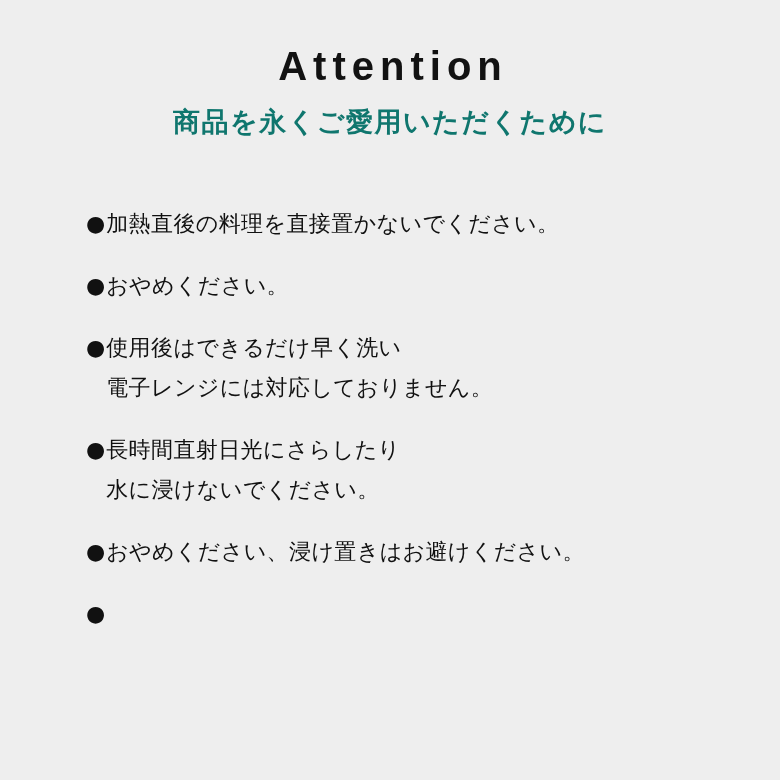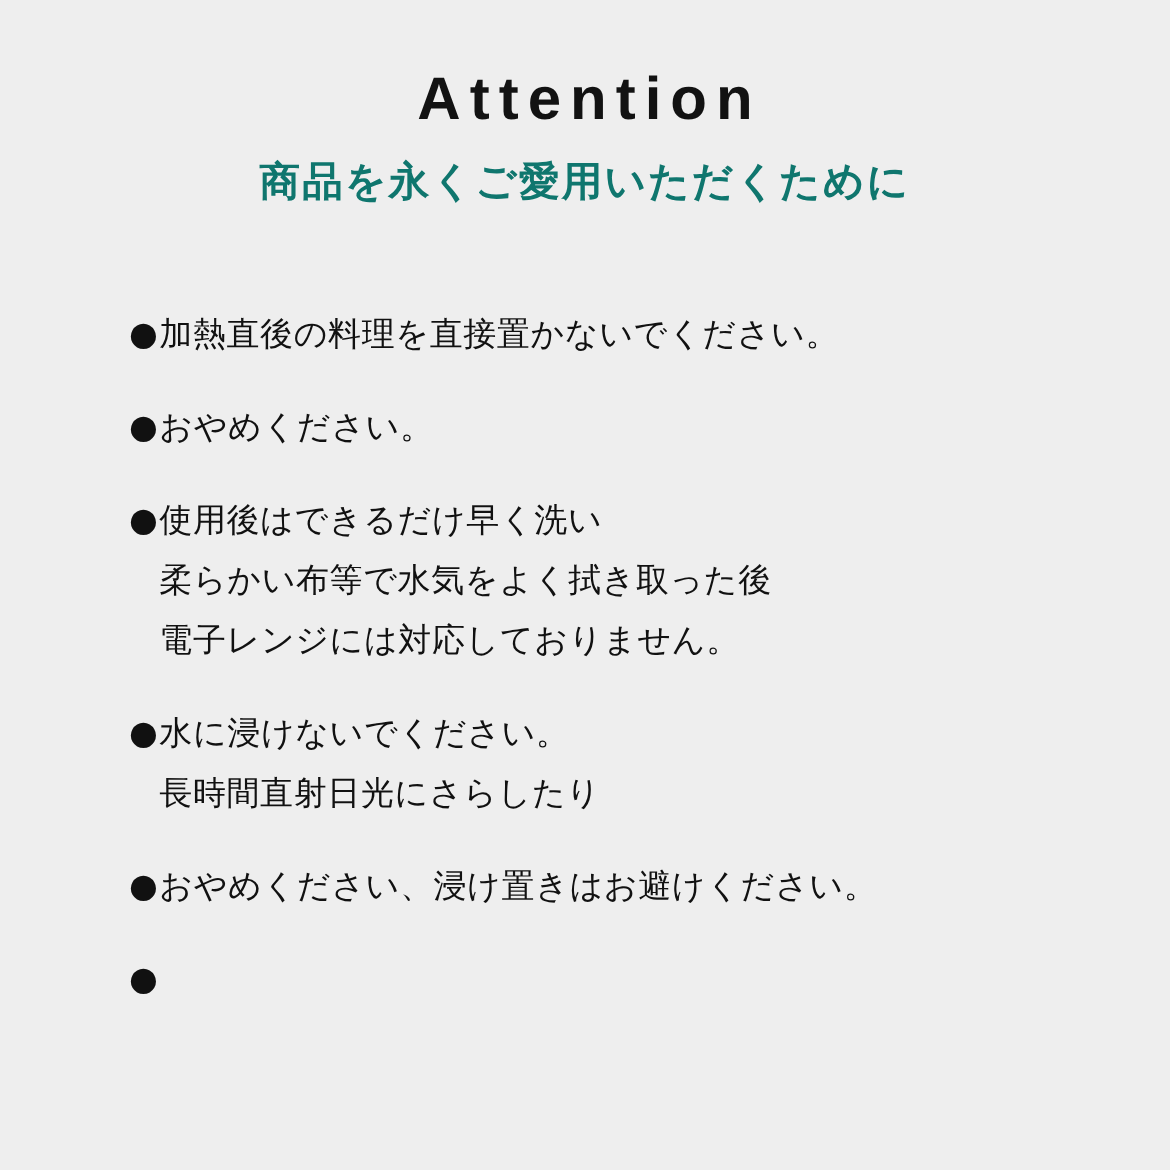--- a/index.html
+++ b/index.html
@@ -108,30 +108,29 @@
       <span class="bullet">●</span>
       <div class="note-lines">
         <span class="note-line">おやめください。</span>
       </div>
     </div>
 
     <div class="note">
       <span class="bullet">●</span>
       <div class="note-lines">
         <span class="note-line">使用後はできるだけ早く洗い</span>
-        <span class="note-line">柔らかい布等で水気をよく拭き取った後</span>
         <span class="note-line">電子レンジには対応しておりません。</span>
       </div>
     </div>
 
     <div class="note">
       <span class="bullet">●</span>
       <div class="note-lines">
+        <span class="note-line">長時間直射日光にさらしたり</span>
         <span class="note-line">水に浸けないでください。</span>
-        <span class="note-line">長時間直射日光にさらしたり</span>
       </div>
     </div>
 
     <div class="note">
       <span class="bullet">●</span>
       <div class="note-lines">
         <span class="note-line">おやめください、浸け置きはお避けください。</span>
       </div>
     </div>
 

